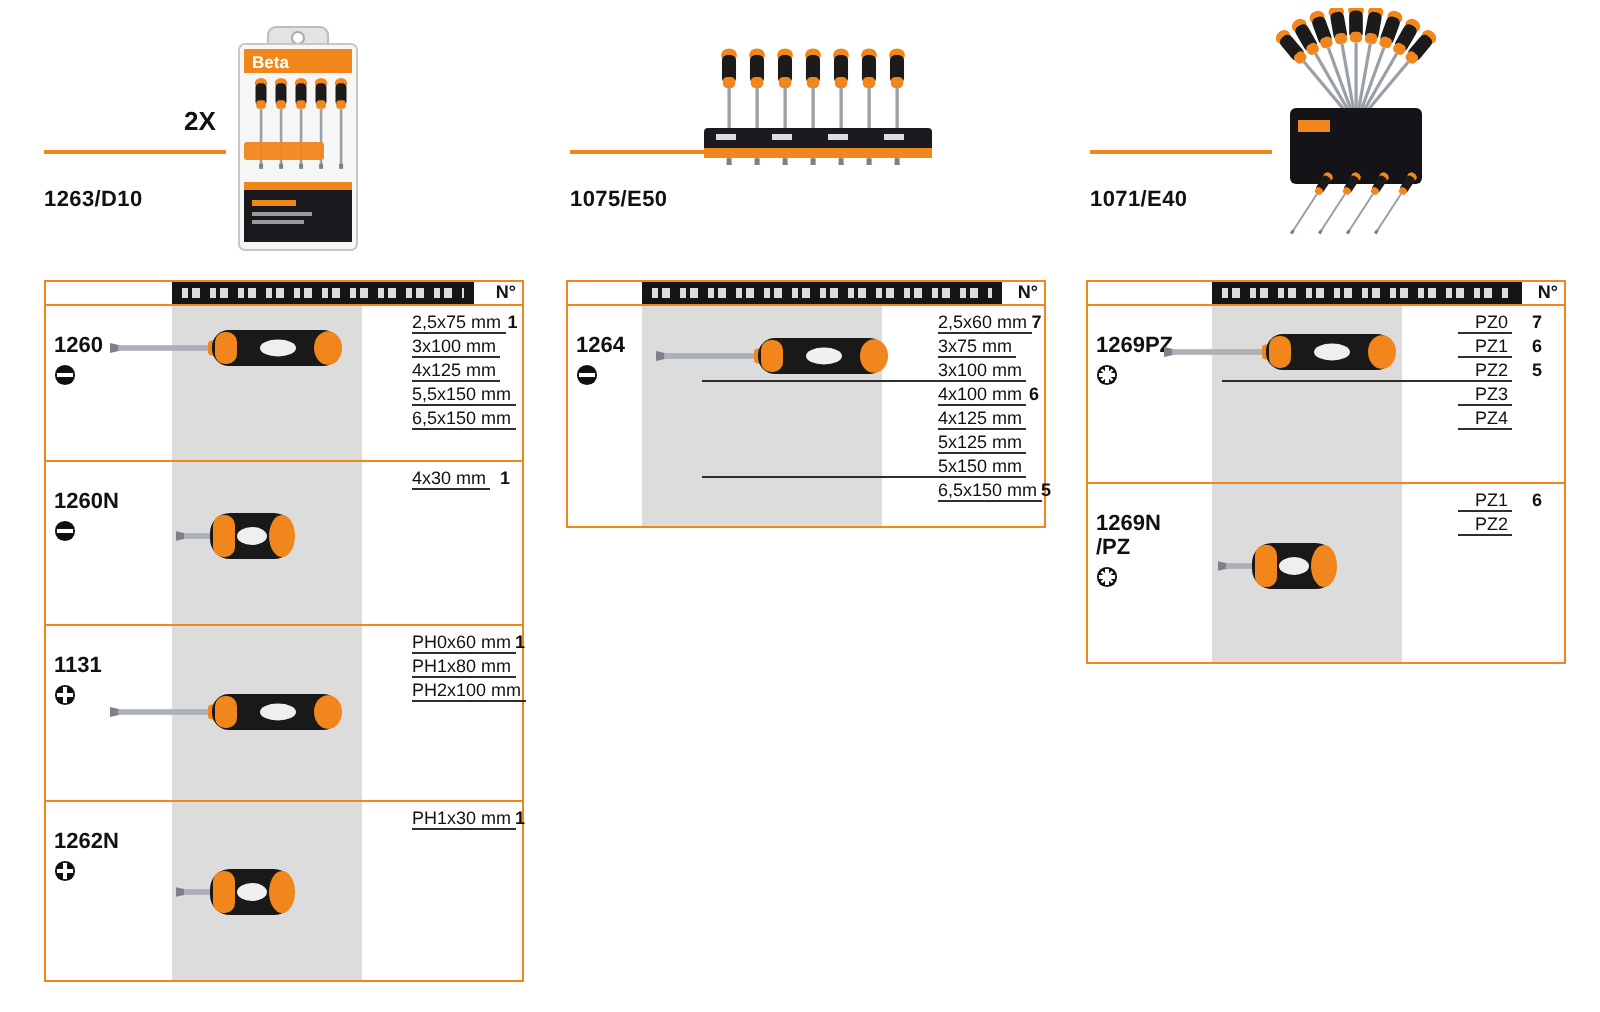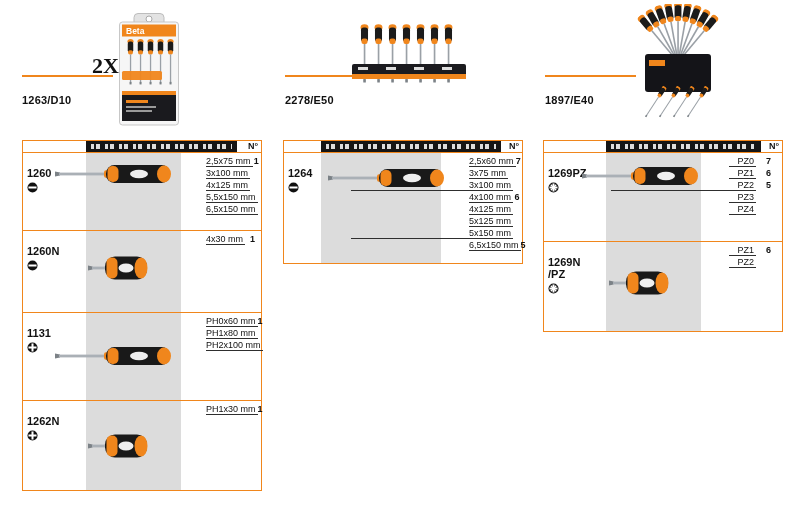--- a/index.html
+++ b/index.html
@@ -2,21 +2,21 @@
 <html><head>
 <meta charset="utf-8">
 <style>
   :root{ --orange:#f0861c; }
   html,body{ margin:0; padding:0; background:#fff; }
   body{ font-family:"Liberation Sans", sans-serif; color:#111; }
   .page{ position:relative; width:800px; height:506px; background:#fff; overflow:hidden; }
 
   .pcode{ position:absolute; font-size:11px; font-weight:bold; letter-spacing:.2px;margin-top:33px; }
   .prule{ position:absolute; height:2px; background:var(--orange); }
-  .mult{ position:absolute; font-size:22px; font-weight:bold;font-family:Liberation Serif, serif; }
+  .mult{ position:absolute; font-size:13px; font-weight:bold; }
   .photo{ position:absolute; }
 
   .ptable{ position:absolute; border:1px solid var(--orange); background:#fff; box-sizing:border-box; }
   .gray-band{ position:absolute; top:12px; bottom:0; background:#dcdcdc; }
   .thead{ position:relative; height:12px; border-bottom:1px solid var(--orange); box-sizing:border-box; background:#fff; }
   .strip{ position:absolute; top:0; height:11px; background:#151515; }
   .strip::after{ content:""; position:absolute; left:5px; right:5px; top:3px; bottom:3px;
     background:repeating-linear-gradient(90deg, rgba(255,255,255,.85) 0 3px, transparent 3px 5px,
       rgba(255,255,255,.85) 5px 9px, transparent 9px 14px); }
   .no-label{ position:absolute; right:3px; top:0; font-size:9px; font-weight:bold; line-height:11px; }
@@ -84,40 +84,40 @@
     <use href="#sd-mini" x="39" y="26" width="9" height="48"></use>
     <use href="#sd-mini" x="49" y="26" width="9" height="48"></use>
     <rect x="5" y="58" width="40" height="9" rx="1.5" fill="#f0861c" opacity="0.95"></rect>
     <rect x="5" y="78" width="54" height="30" fill="#1a1a1e"></rect>
     <rect x="5" y="78" width="54" height="4" fill="#f0861c"></rect>
     <rect x="9" y="87" width="22" height="3" fill="#f0861c"></rect>
     <rect x="9" y="93" width="30" height="2" fill="#9a9a9a"></rect>
     <rect x="9" y="97" width="26" height="2" fill="#9a9a9a"></rect>
   </svg>
 
-  <div class="pcode" style="left:285px;top:61px;">2278/E50</div>
+  <div class="pcode" style="left:285px;top:61px;">1075/E50</div>
   <div class="prule" style="left:285px;top:75px;width:91px;"></div>
 
   <svg class="photo" style="left:350px;top:20px;" width="118" height="88" viewBox="0 0 118 88">
     <use href="#sd-mini" x="9" y="2" width="11" height="66"></use>
     <use href="#sd-mini" x="23" y="2" width="11" height="66"></use>
     <use href="#sd-mini" x="37" y="2" width="11" height="66"></use>
     <use href="#sd-mini" x="51" y="2" width="11" height="66"></use>
     <use href="#sd-mini" x="65" y="2" width="11" height="66"></use>
     <use href="#sd-mini" x="79" y="2" width="11" height="66"></use>
     <use href="#sd-mini" x="93" y="2" width="11" height="66"></use>
     <rect x="2" y="44" width="114" height="15" rx="2" fill="#1b1b1f"></rect>
     <rect x="8" y="47" width="10" height="3" fill="#ffffff" opacity="0.85"></rect>
     <rect x="36" y="47" width="10" height="3" fill="#ffffff" opacity="0.85"></rect>
     <rect x="64" y="47" width="10" height="3" fill="#ffffff" opacity="0.85"></rect>
     <rect x="92" y="47" width="10" height="3" fill="#ffffff" opacity="0.85"></rect>
     <rect x="2" y="54" width="114" height="5" fill="#f0861c"></rect>
   </svg>
 
-  <div class="pcode" style="left:545px;top:61px;">1897/E40</div>
+  <div class="pcode" style="left:545px;top:61px;">1071/E40</div>
   <div class="prule" style="left:545px;top:75px;width:91px;"></div>
 
   <svg class="photo" style="left:615px;top:4px;" width="126" height="122" viewBox="0 0 126 122">
     <g transform="rotate(-40 63 58)">
         <use href="#sd-mini" x="57.5" y="-2" width="11" height="60"></use>
       </g>
     <g transform="rotate(-30 63 58)">
         <use href="#sd-mini" x="57.5" y="-2" width="11" height="60"></use>
       </g>
     <g transform="rotate(-20 63 58)">

